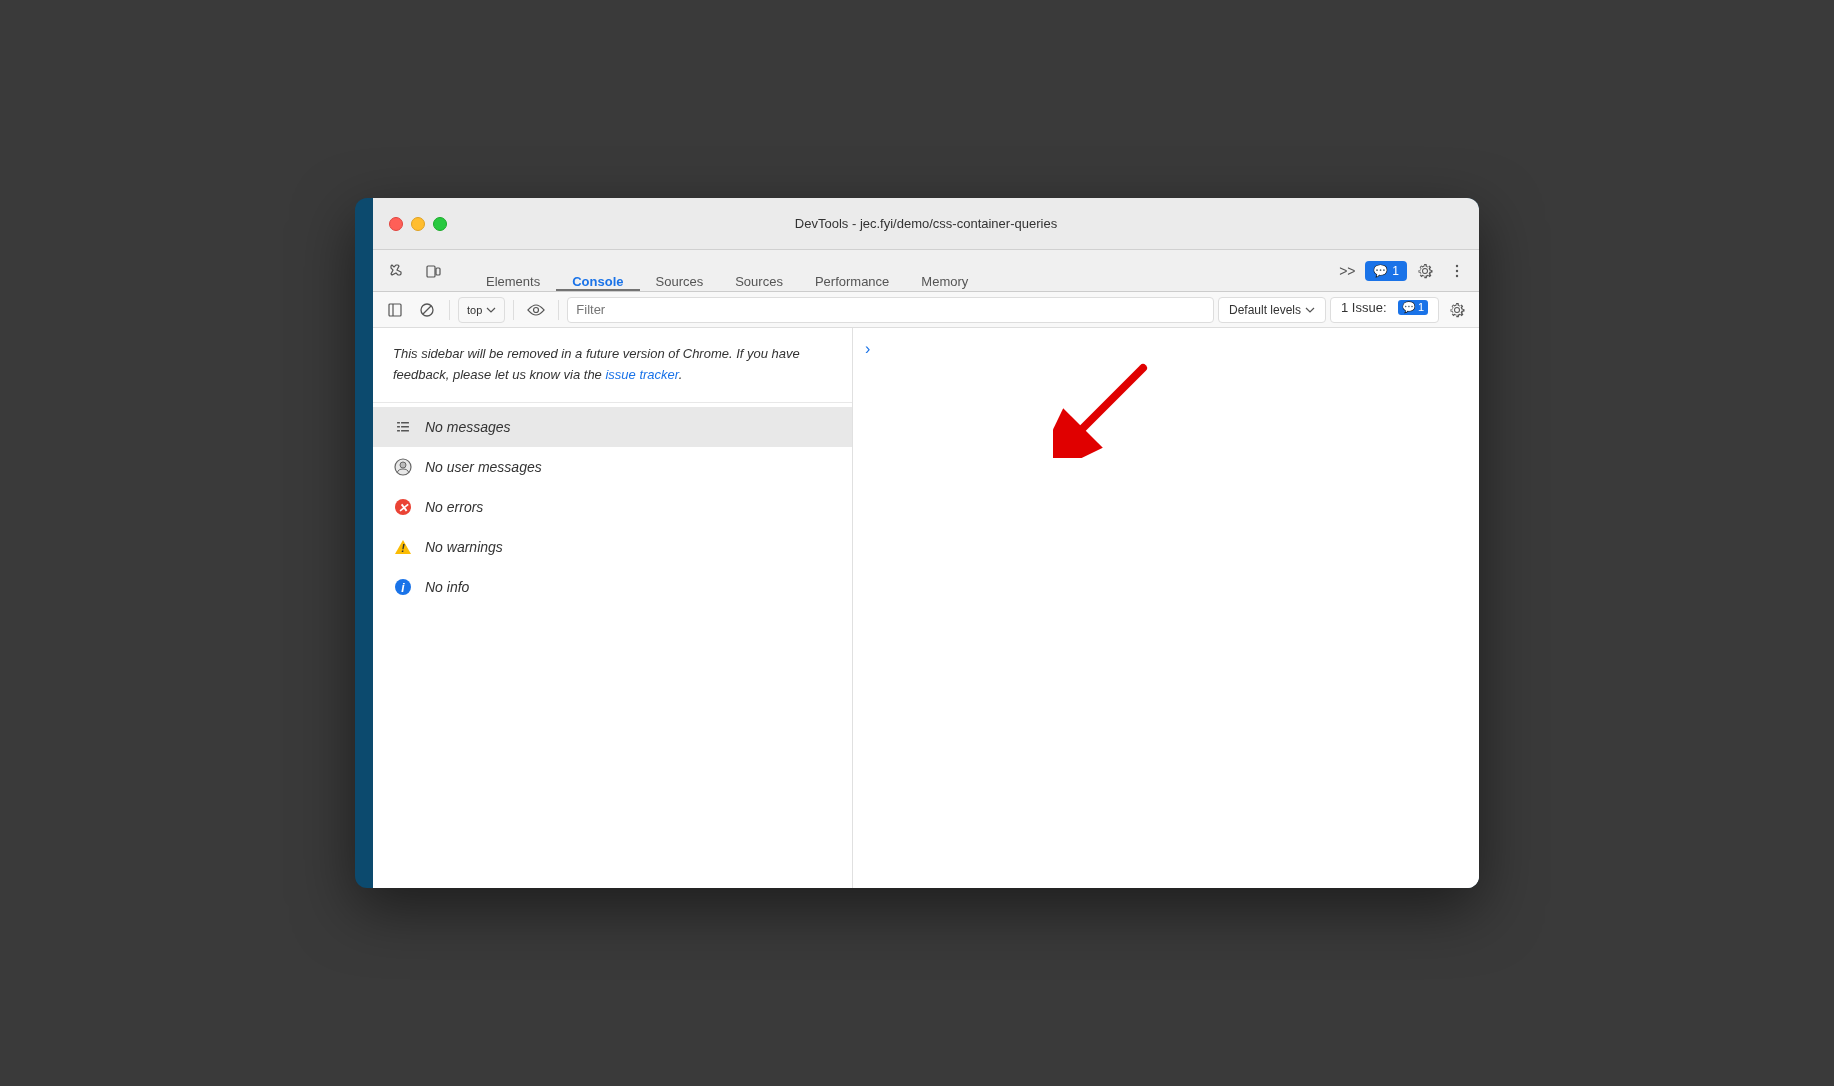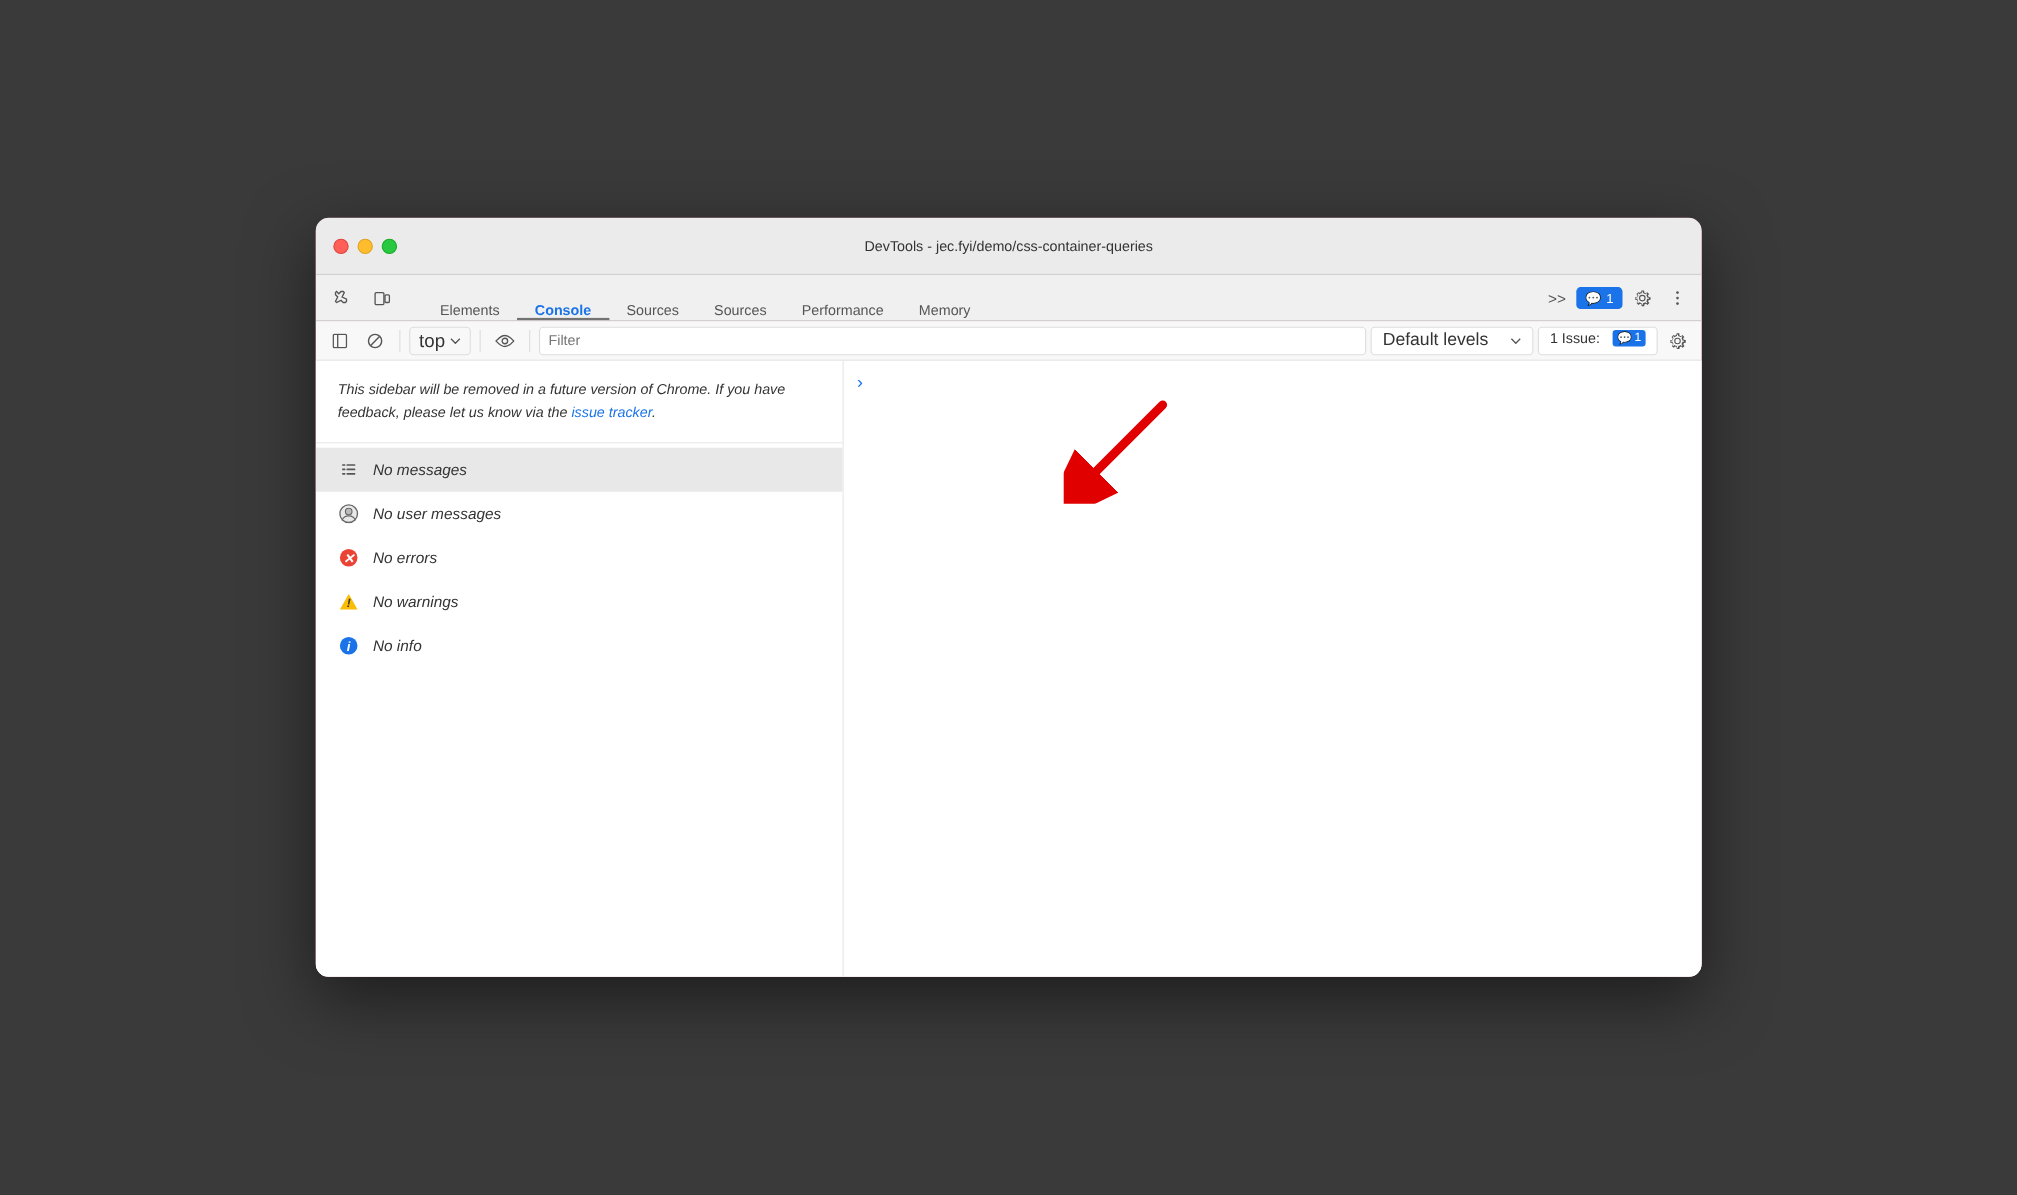--- a/index.html
+++ b/index.html
@@ -5,25 +5,26 @@
     * { box-sizing: border-box; margin: 0; padding: 0; }
     body {
       background: #3a3a3a;
       display: flex;
       justify-content: center;
       align-items: center;
       min-height: 100vh;
       font-family: -apple-system, BlinkMacSystemFont, 'Segoe UI', sans-serif;
     }
     .window {
-      width: 1260px;
-      background: #f9a8d4;
+      width: 1124px;
+      background: #0c4a6e;
       border-radius: 12px;
       box-shadow: 0 20px 60px rgba(0,0,0,0.5);
       overflow: hidden;
+      padding-left: 18px;
     }
     
     .title-bar {
       background: #ebebeb;
       height: 52px;
       display: flex;
       align-items: center;
       padding: 0 16px;
       border-bottom: 1px solid #d0d0d0;
       position: relative;
@@ -167,21 +168,21 @@
     }
     .top-selector {
       display: flex;
       align-items: center;
       gap: 4px;
       padding: 2px 8px;
       border: 1px solid #ddd;
       border-radius: 4px;
       background: #f8f8f8;
       cursor: pointer;
-      font-size: 17px;
+      font-size: 11px;
       color: #333;
       height: 26px;
     }
     .eye-btn {
       width: 28px;
       height: 28px;
       display: flex;
       align-items: center;
       justify-content: center;
       border-radius: 4px;
@@ -198,27 +199,27 @@
       border-radius: 4px;
       padding: 0 8px;
       font-size: 13px;
       background: white;
       color: #333;
       outline: none;
     }
     .default-levels {
       display: flex;
       align-items: center;
-      gap: 20px;
+      gap: 4px;
       padding: 2px 10px;
       border: 1px solid #ddd;
       border-radius: 4px;
       background: white;
       cursor: pointer;
-      font-size: 16px;
+      font-size: 12px;
       color: #333;
       height: 26px;
       white-space: nowrap;
     }
     .issue-count {
       display: flex;
       align-items: flex-start;
       gap: 4px;
       padding: 2px 10px;
       border: 1px solid #ddd;

